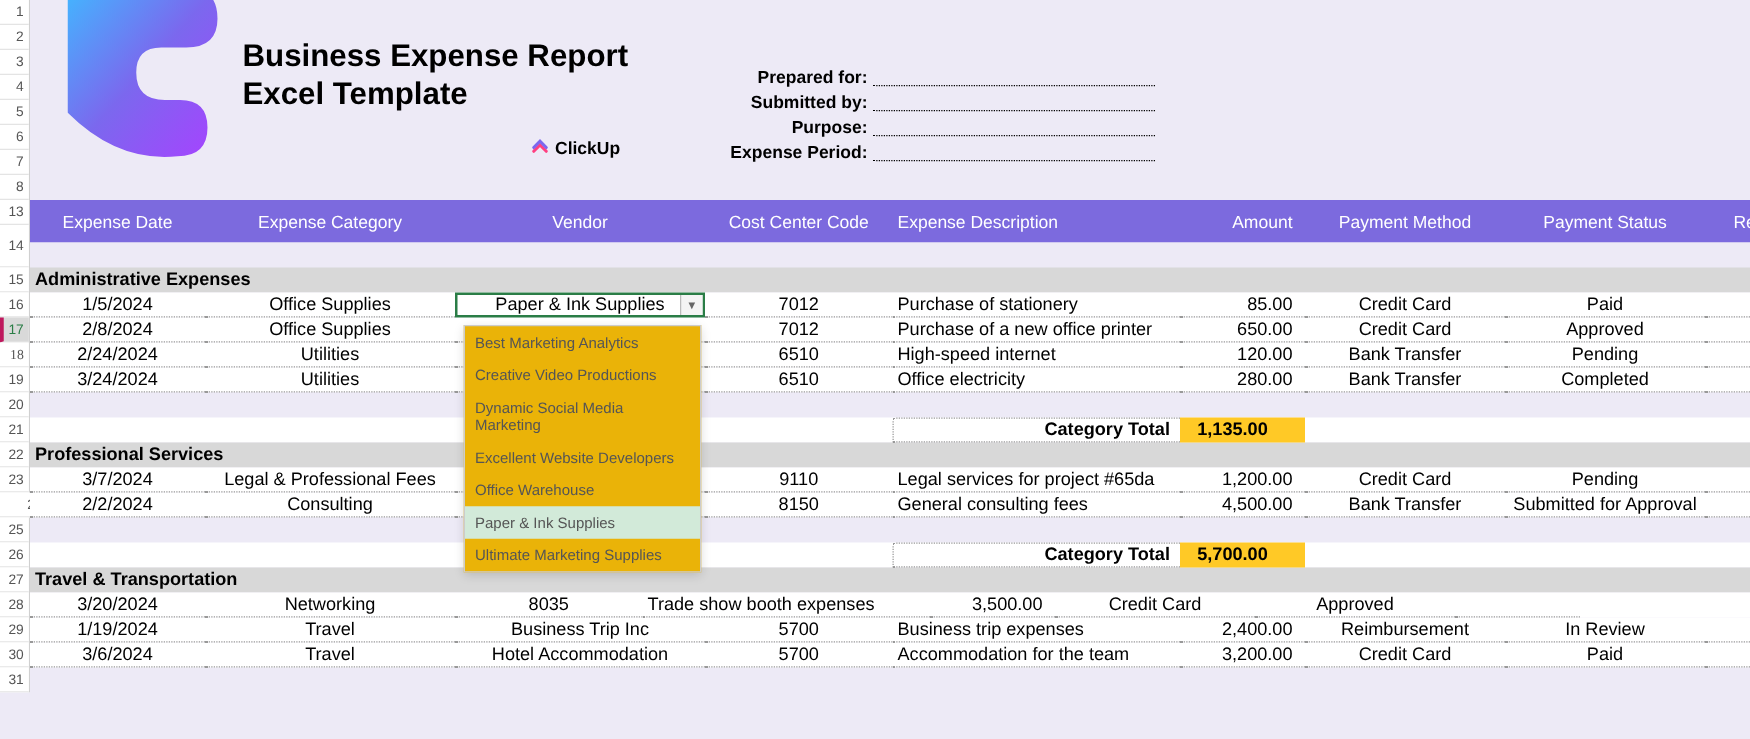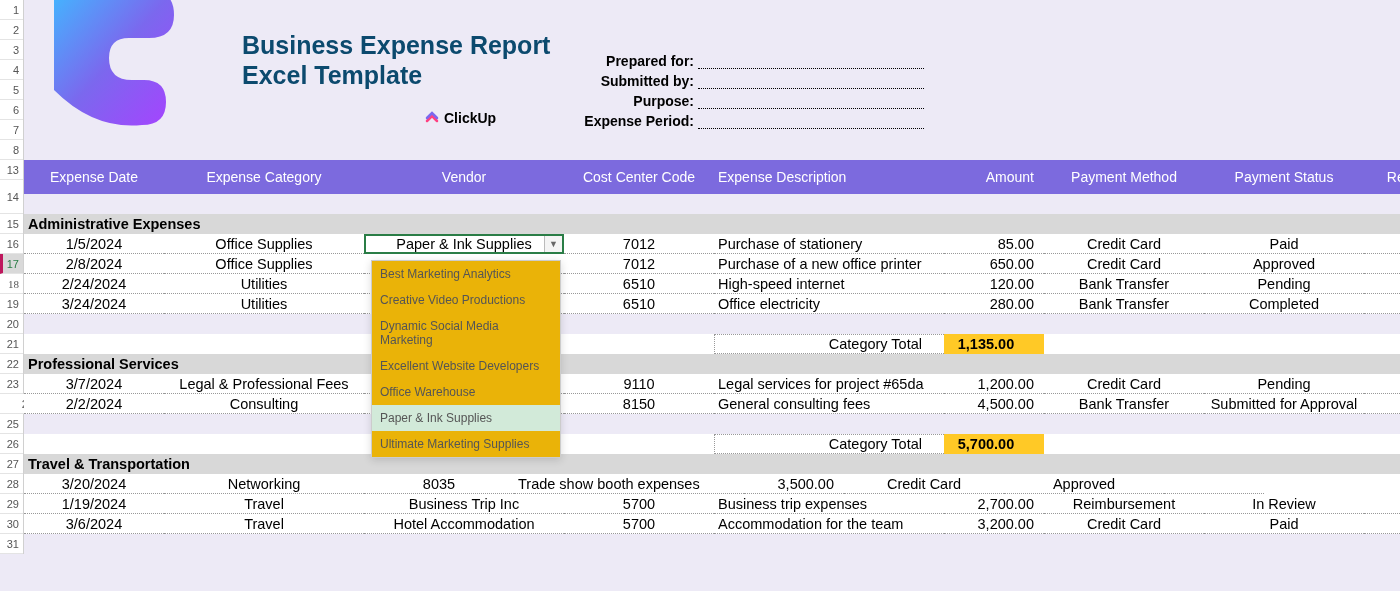--- a/index.html
+++ b/index.html
@@ -53,22 +53,21 @@
     width: 130px; height: 150px;
   }
   .title-block {
     position: absolute;
     left: 170px; top: 30px;
   }
   .title-block h1 {
     font-size: 25px;
     font-weight: 800;
     line-height: 1.2;
-    color: #0c4a6e;
-    margin-left: 48px;
+    color: #000000;
   }
   .brand {
     position: absolute;
     left: 400px; top: 110px;
     display: flex;
     align-items: center;
     gap: 4px;
     font-weight: 700;
     font-size: 14px;
   }
@@ -130,24 +129,24 @@
     border-bottom: 1.5px dotted #999;
     height: 100%;
     display: flex;
     align-items: center;
   }
   .c-desc { justify-content: flex-start; }
   .c-date, .c-cat, .c-vendor, .c-cost, .c-pay, .c-stat, .c-rec { justify-content: center; }
   .c-amt { justify-content: flex-end; }
   .gridrow.total .c-desc {
     justify-content: flex-end;
-    font-weight: 400;
+    font-weight: 700;
     border-top: 1.5px dotted #999;
     border-left: 1.5px dotted #999;
-    padding-right: 22px;
+    padding-right: 8px;
     text-align: right;
   }
   .gridrow.total .c-amt {
     background: #ffc926;
     font-weight: 800;
     justify-content: center;
     border: none;
     padding-right: 16px;
   }
   .gridrow.total > div { border-bottom: 1.5px dotted #999; }
@@ -383,21 +382,21 @@
           <div class="c-pay">Credit Card</div>
           <div class="c-stat">Approved</div>
           <div class="c-rec"></div>
         </div>
         <div class="gridrow">
           <div class="c-date">1/19/2024</div>
           <div class="c-cat">Travel</div>
           <div class="c-vendor">Business Trip Inc</div>
           <div class="c-cost">5700</div>
           <div class="c-desc">Business trip expenses</div>
-          <div class="c-amt">2,700.00</div>
+          <div class="c-amt">2,400.00</div>
           <div class="c-pay">Reimbursement</div>
           <div class="c-stat">In Review</div>
           <div class="c-rec"></div>
         </div>
         <div class="gridrow">
           <div class="c-date">3/6/2024</div>
           <div class="c-cat">Travel</div>
           <div class="c-vendor">Hotel Accommodation</div>
           <div class="c-cost">5700</div>
           <div class="c-desc">Accommodation for the team</div>

